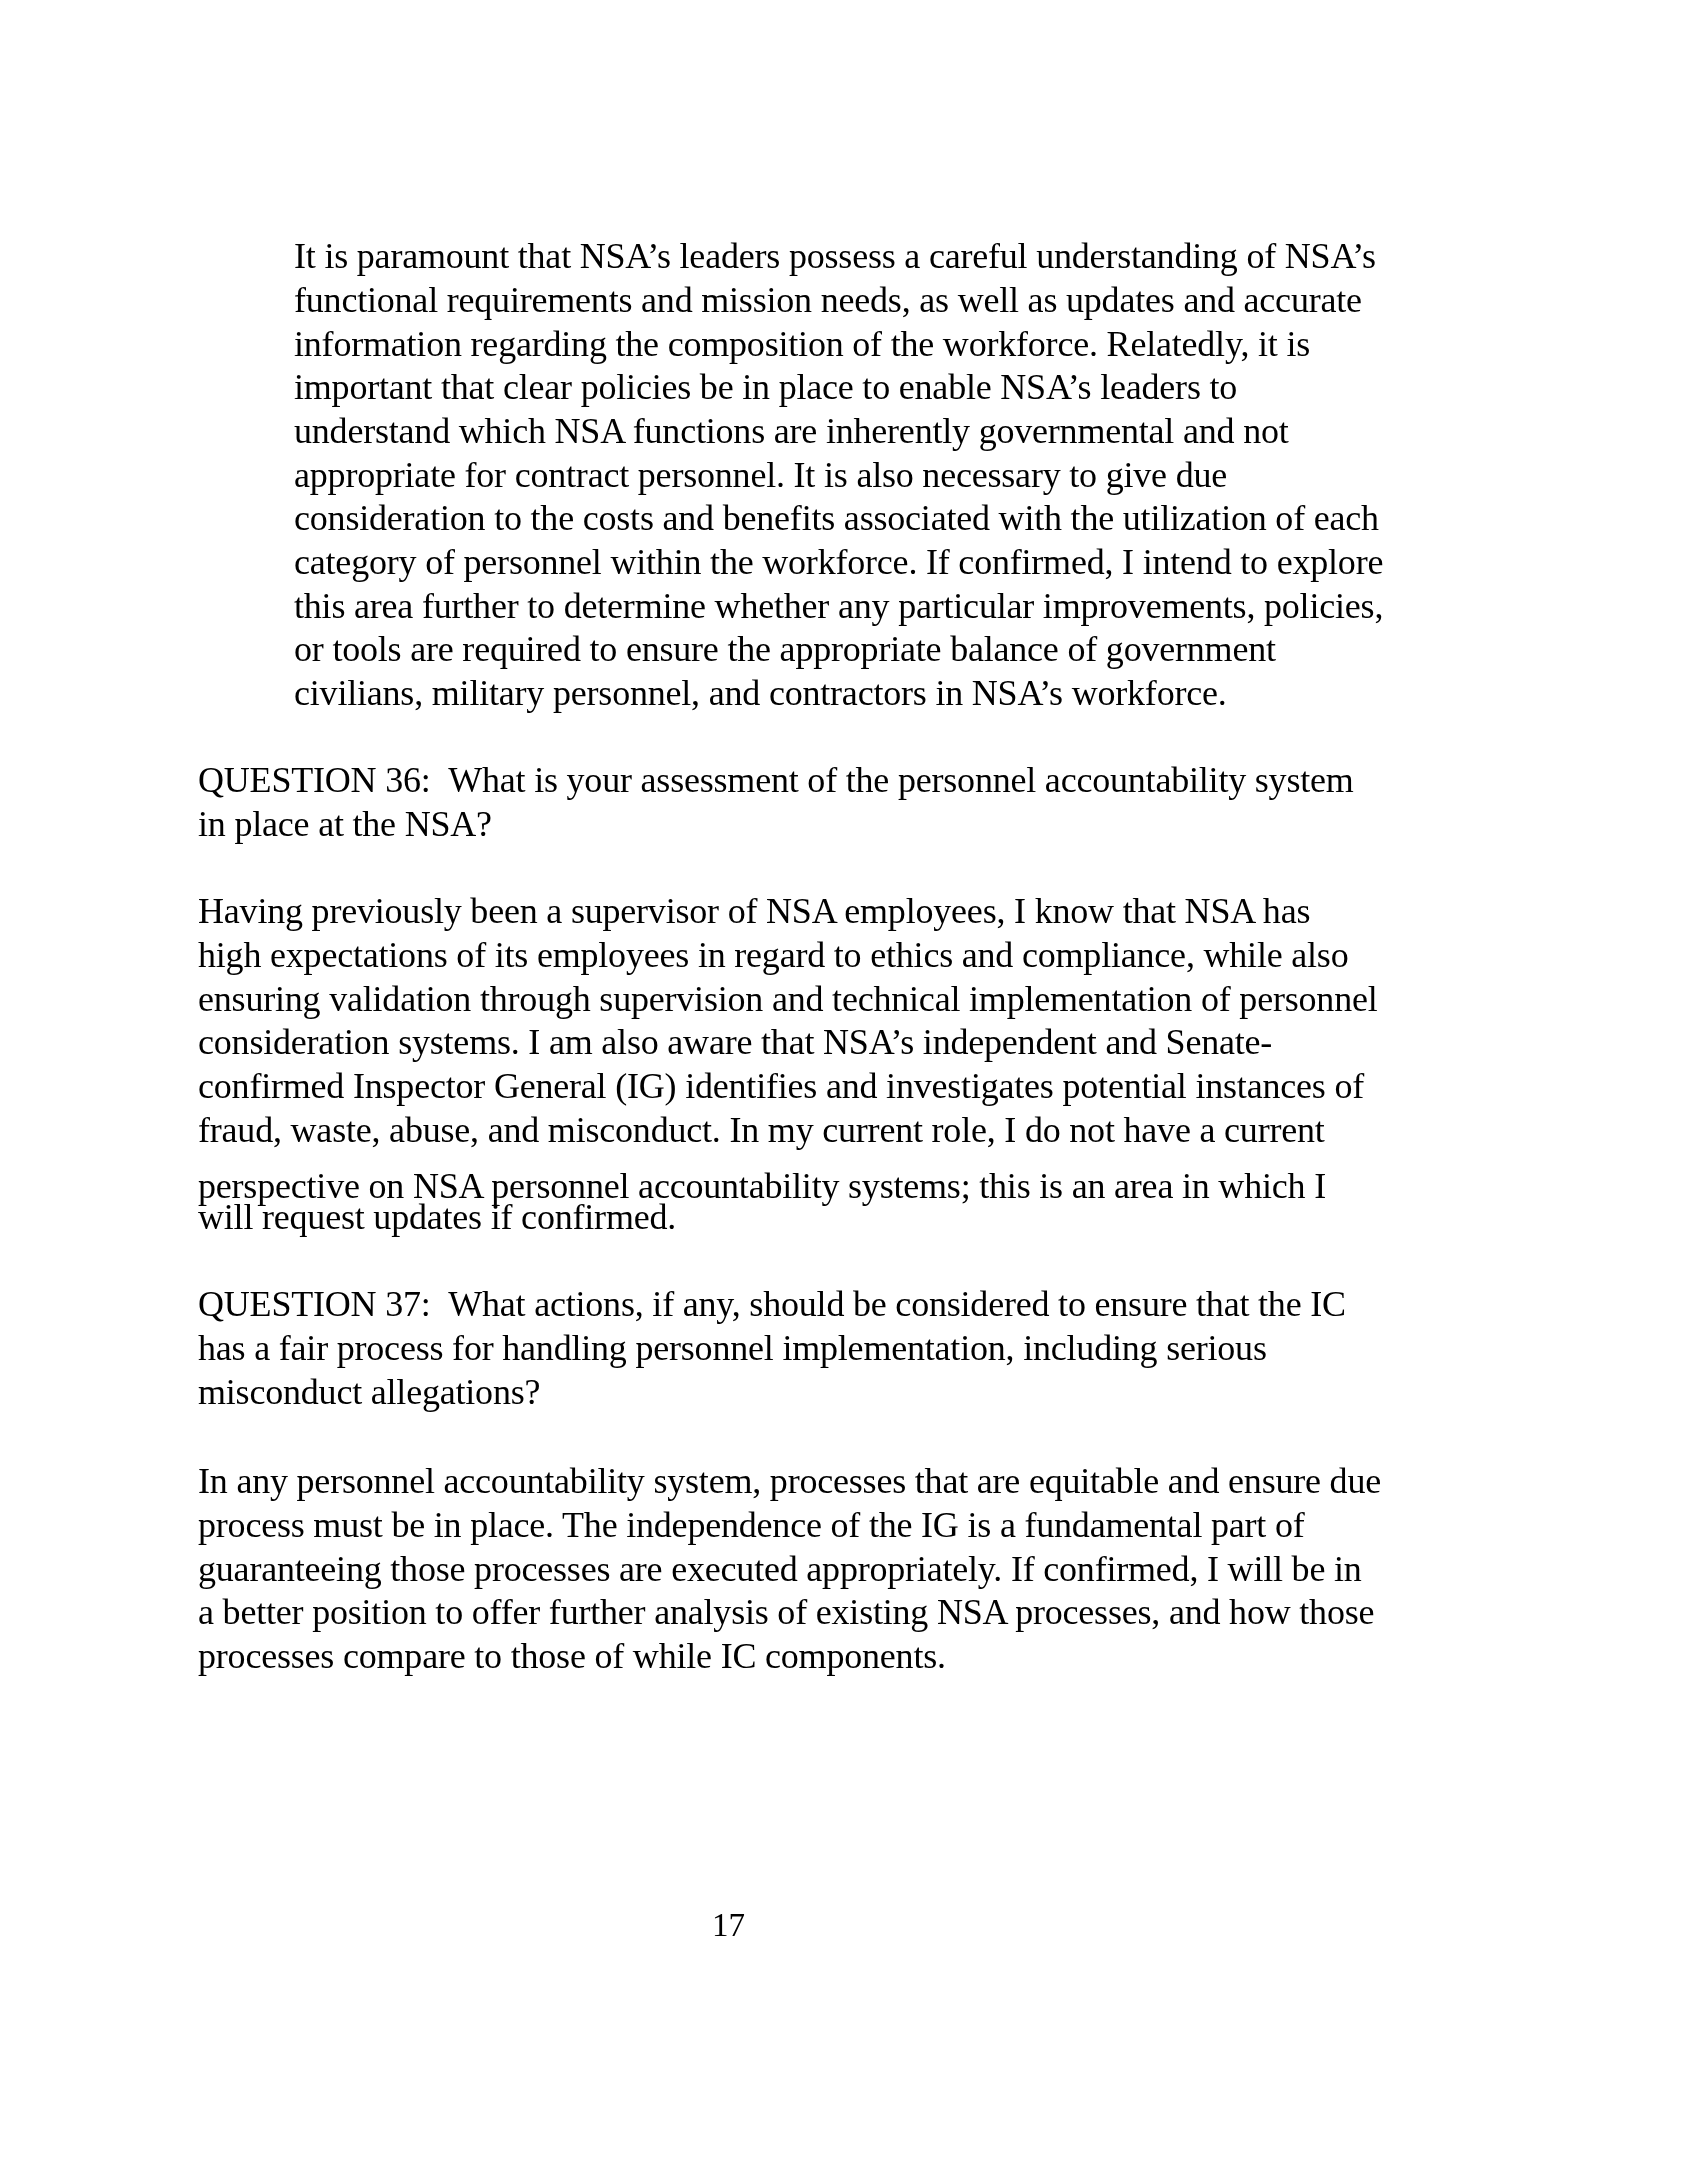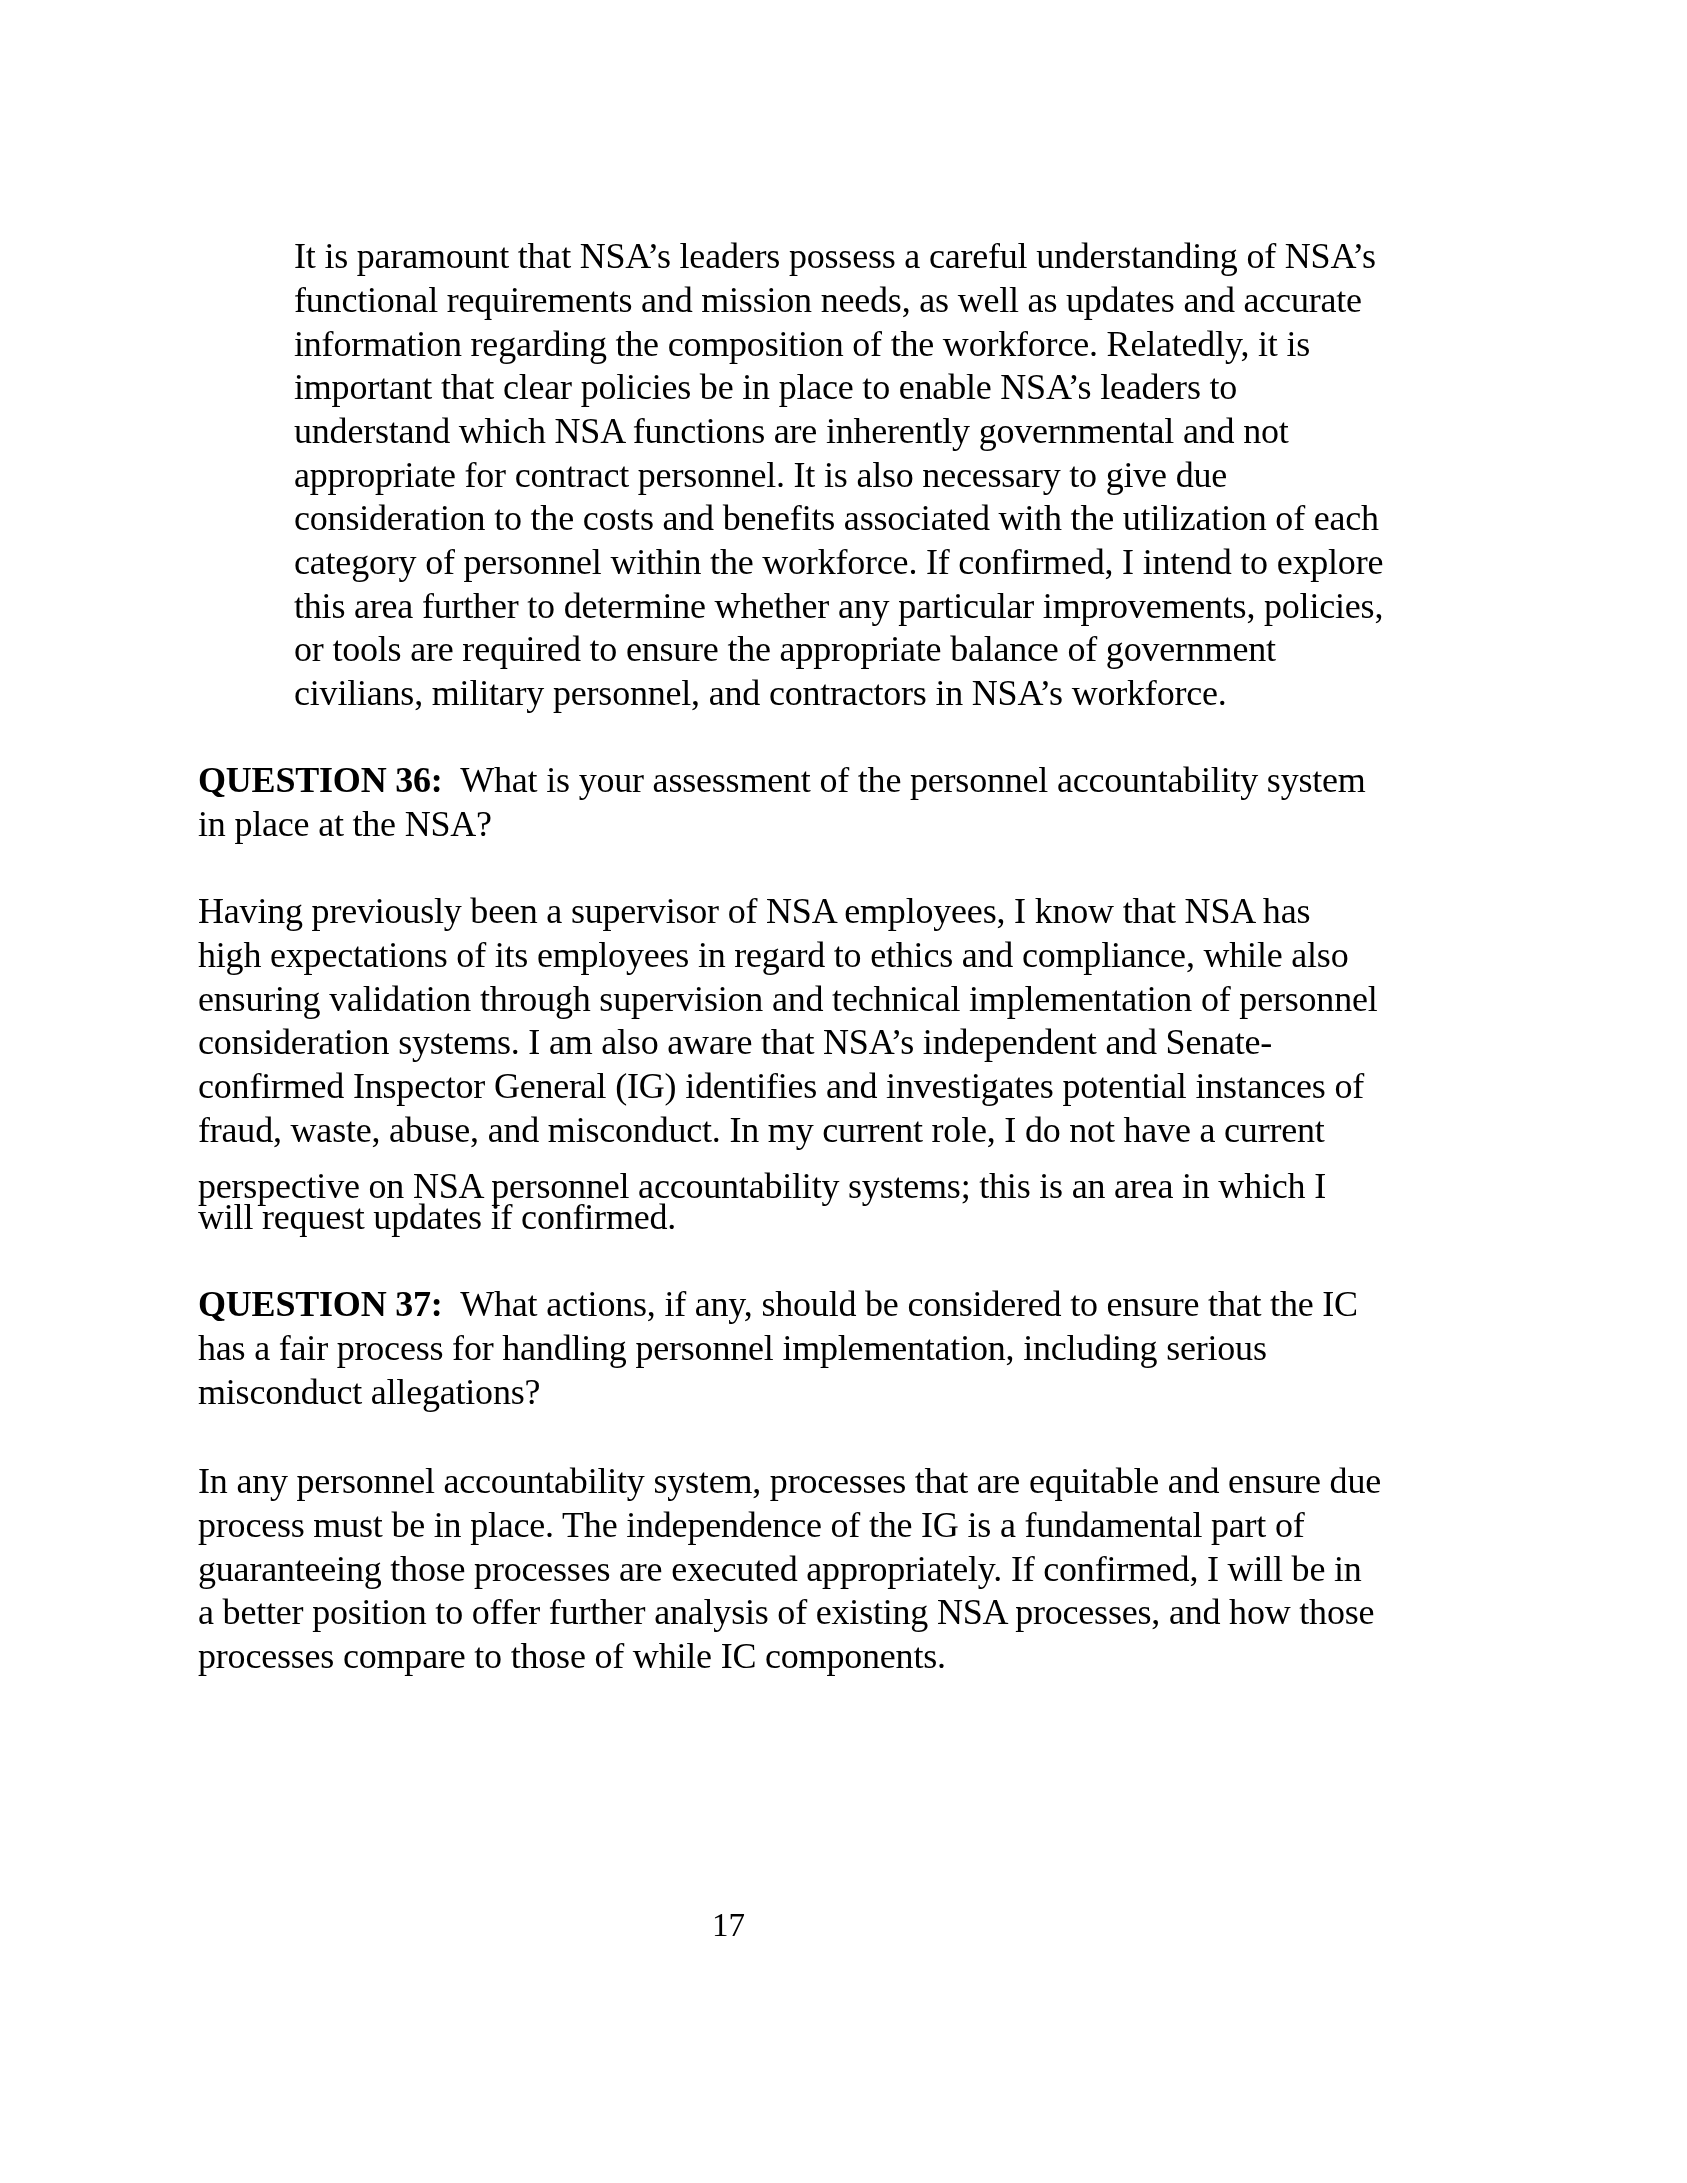--- a/index.html
+++ b/index.html
@@ -17,21 +17,21 @@
     }
     .line {
       position: absolute;
       white-space: nowrap;
       font-size: 36px;
       line-height: 44px;
       letter-spacing: -0.2px;
     }
     .indent { left: 294px; text-align: center; }
     .flush { left: 198px; }
-    .q-label { font-weight: bold; text-align: center; }
+    .q-label { font-weight: normal; text-align: center; }
     .page-number {
       position: absolute;
       left: 0;
       width: 1457px;
       top: 1905px;
       text-align: center;
       font-size: 33px;
       line-height: 40px;
     }
   </style>

